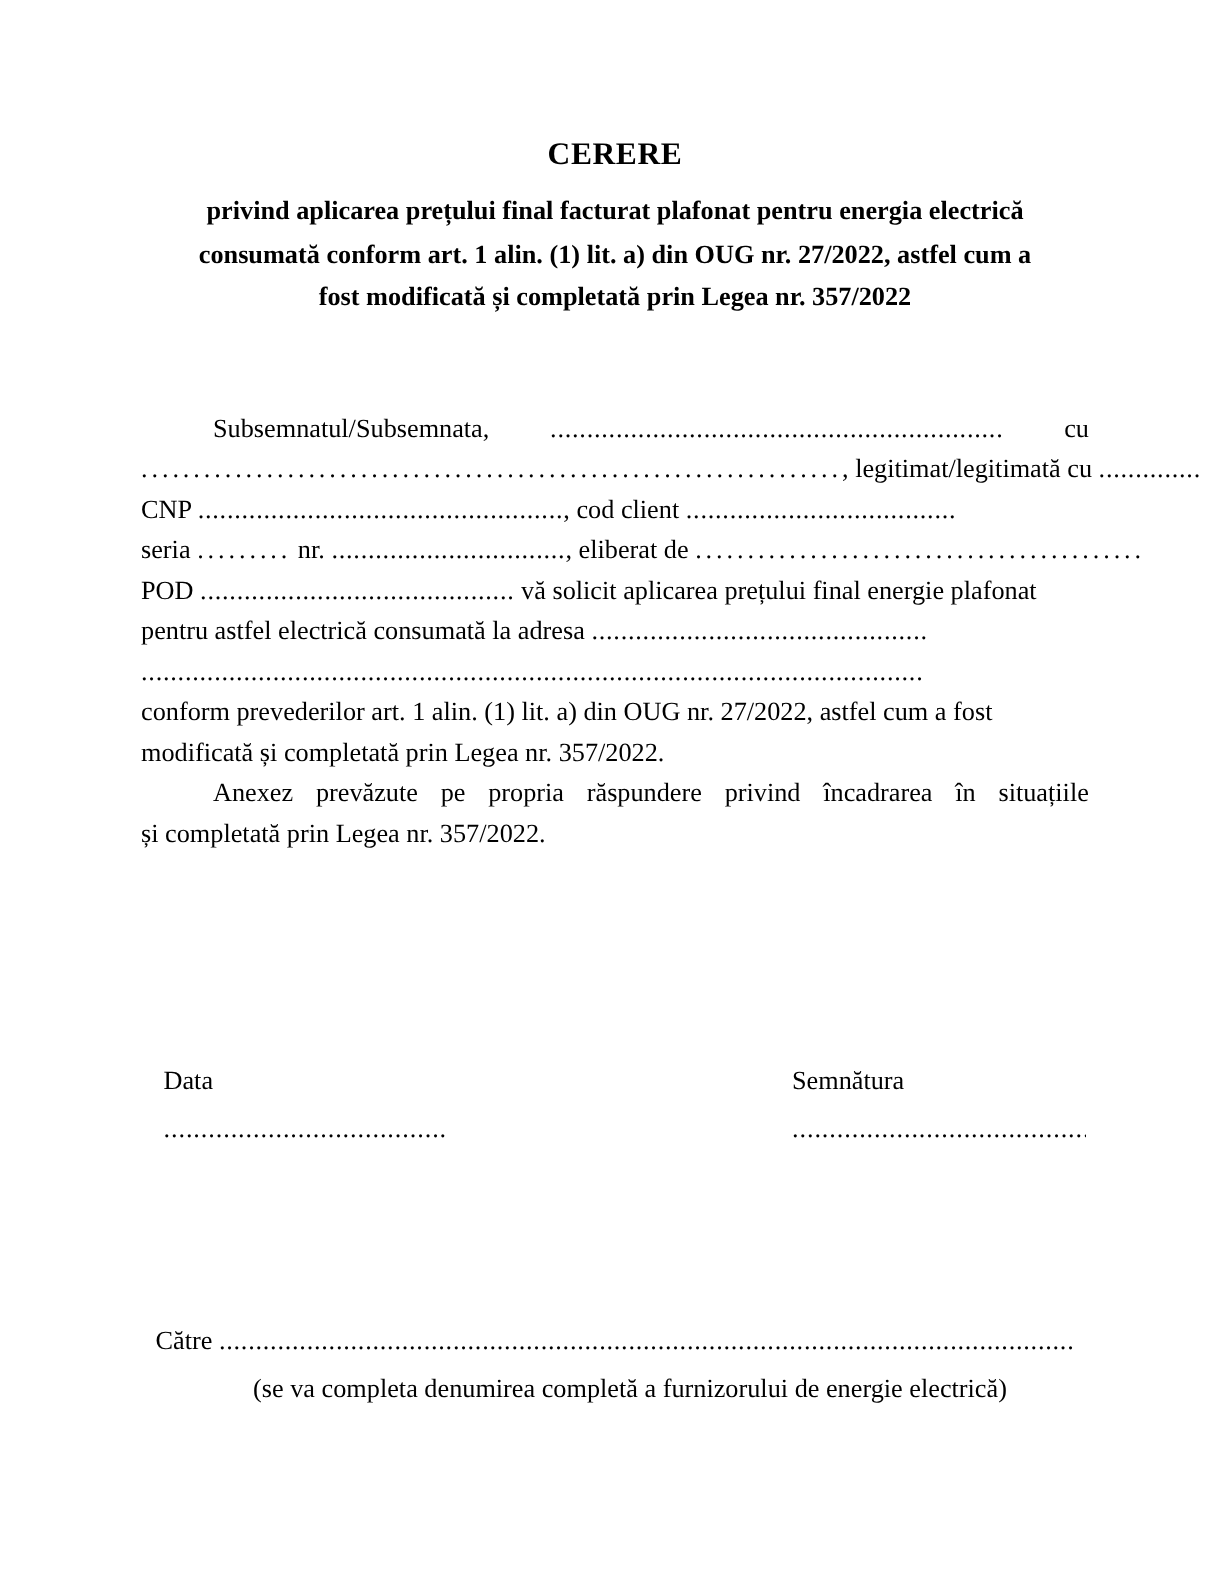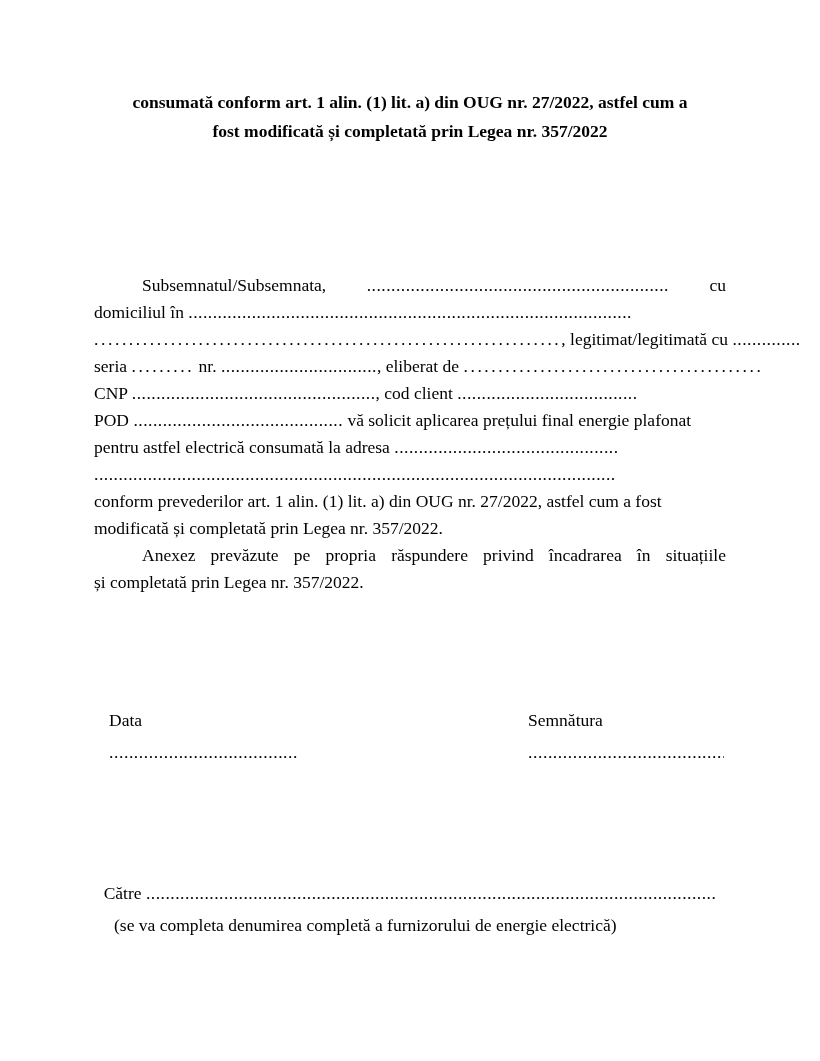--- a/index.html
+++ b/index.html
@@ -116,66 +116,65 @@
     line-height: 27px;
   }
   .footer-to {
     display: block;
     white-space: nowrap;
     overflow: hidden;
     text-align: center;
   }
   .footer-note {
     display: block;
+    text-align: center;
     margin-top: 5px;
     padding-left: 20px;
   }
 </style>
 </head>
 <body>
 
 <div class="page">
 
   <div class="title-block">
+    <h1 class="doc-title">CERERE</h1>
     <div class="doc-subtitle">
+      <span class="sub-line">privind aplicarea prețului final facturat plafonat pentru energia electrică</span>
       <span class="sub-line">consumată conform art. 1 alin. (1) lit. a) din OUG nr. 27/2022, astfel cum a</span>
       <span class="sub-line">fost modificată și completată prin Legea nr. 357/2022</span>
     </div>
   </div>
 
   <div class="body-block">
 
     <div class="p-line justify">
       <span><span class="p-indent"></span><span>Subsemnatul/Subsemnata,</span></span>
       <span class="dots">..............................................................</span>
       <span>cu</span>
     </div>
 
-    <div class="p-line">
-      <span>domiciliul în</span>
-      <span class="dots">...........................................................................................</span>
-    </div>
 
     <div class="p-line">
       <span class="dots dots-wide">.................................................</span><span class="dots dots-wide">..................</span><span>, legitimat/legitimată cu</span>
       <span class="dots">..............</span>
+    </div>
+
+    <div class="p-line">
+      <span>CNP</span>
+      <span class="dots">..................................................</span><span>,   cod  client</span>
+      <span class="dots">.....................................</span>
     </div>
 
     <div class="p-line">
       <span>seria</span>
       <span class="dots dots-wide">.........</span>
       <span>nr.</span>
       <span class="dots">................................</span><span>, eliberat de</span>
       <span class="dots dots-wide">...........................................</span>
-    </div>
-
-    <div class="p-line">
-      <span>CNP</span>
-      <span class="dots">..................................................</span><span>,   cod  client</span>
-      <span class="dots">.....................................</span>
     </div>
 
     <div class="p-line">
       <span>POD</span>
       <span class="dots">...........................................</span>
       <span>vă solicit aplicarea prețului final energie plafonat</span>
     </div>
 
     <div class="p-line">
       <span>pentru astfel electrică consumată la adresa</span>

